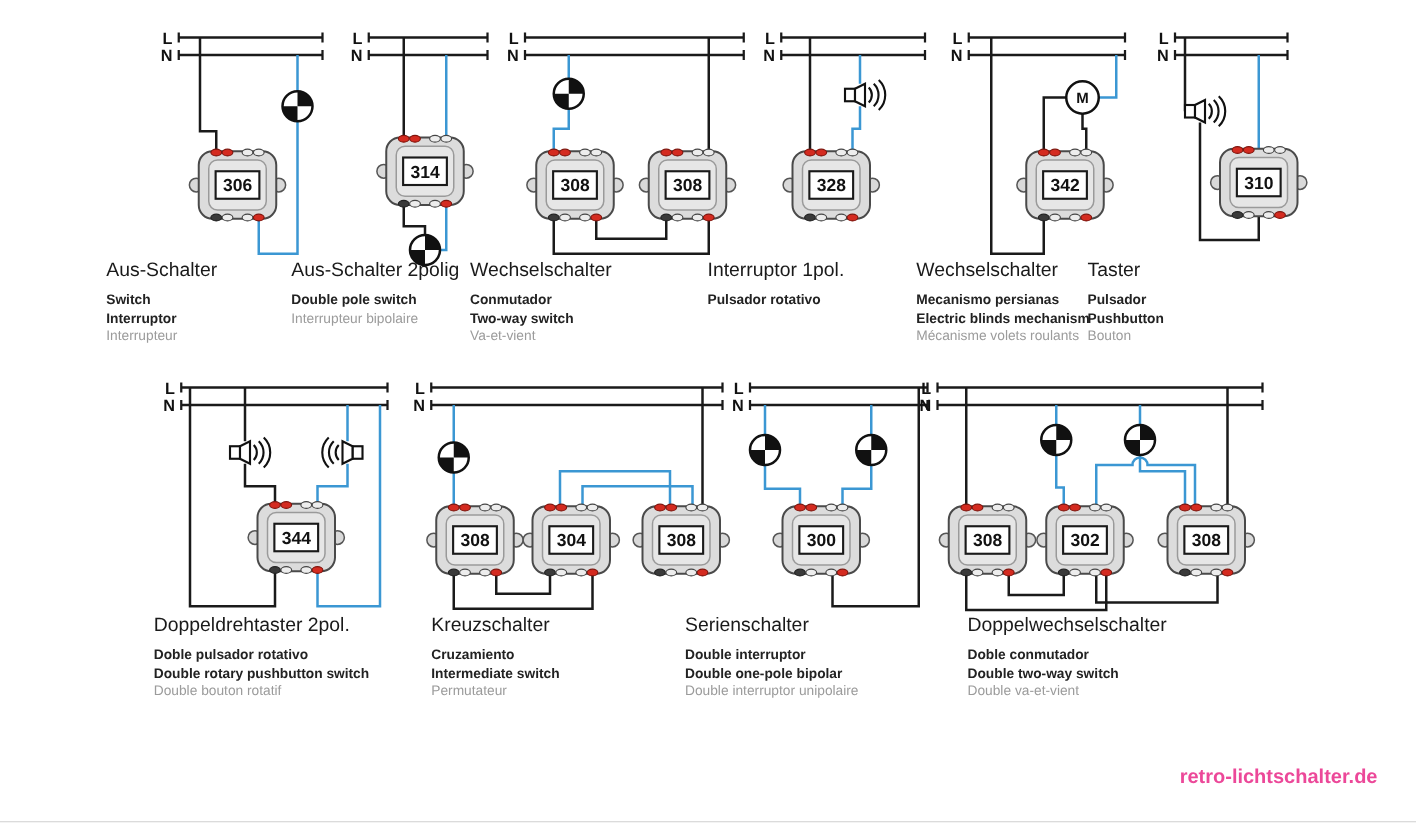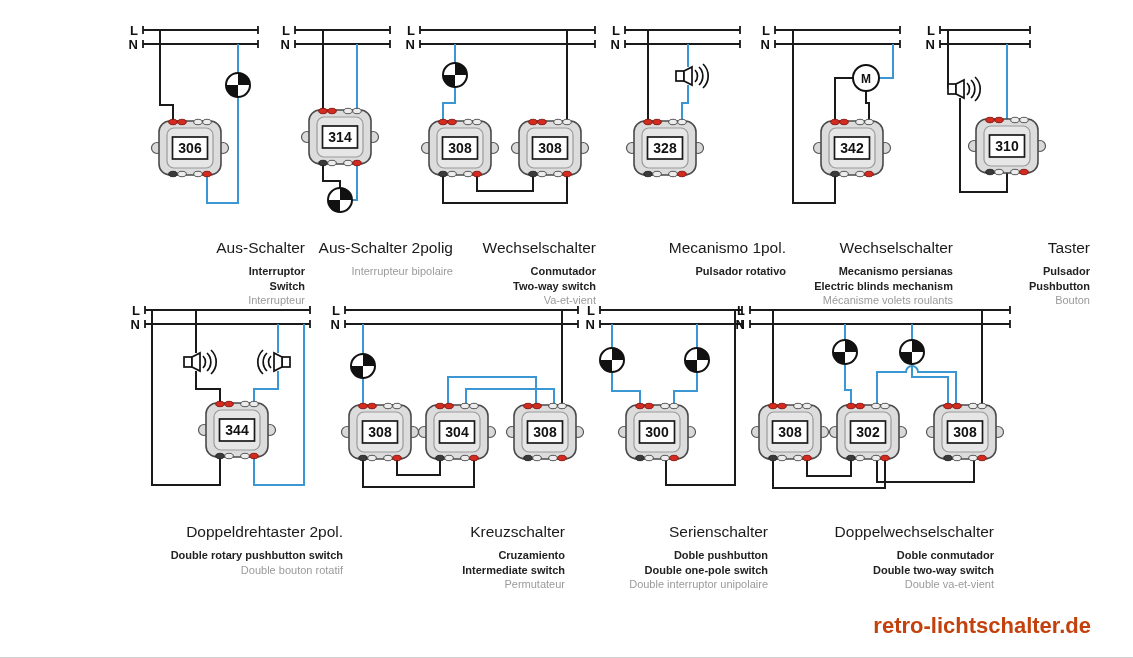--- a/index.html
+++ b/index.html
@@ -5,25 +5,25 @@
   * { margin:0; padding:0; box-sizing:border-box; }
   body { font-family:"Liberation Sans", sans-serif; background:#ffffff; }
   .stage { position:relative; width:1133px; height:658px; background:#ffffff; overflow:hidden; }
   .diagram-svg { position:absolute; left:0; top:0; }
   .wk { stroke:#1a1a1a; stroke-width:2; fill:none; }
   .wb { stroke:#3b97d3; stroke-width:2; fill:none; }
   .tick { stroke:#1a1a1a; stroke-width:1.8; fill:none; }
   .ln { font-family:"Liberation Sans", sans-serif; font-size:13px; font-weight:600; fill:#111; text-anchor:end; }
   .num { font-family:"Liberation Sans", sans-serif; font-size:14px; font-weight:700; fill:#111; text-anchor:middle; }
   .mlabel { font-family:"Liberation Sans", sans-serif; font-size:12px; font-weight:700; fill:#111; text-anchor:middle; }
-  .caption { position:absolute; width:220px; text-align:right;margin-top:31px; }
+  .caption { position:absolute; width:220px; text-align:left; }
   .cap-title { font-size:15.5px; color:#1a1a1a; margin-bottom:7px; }
   .cap-sub { font-size:11px; font-weight:700; color:#222; line-height:14.5px; }
   .cap-sub.muted { font-weight:400; color:#9b9b9b; }
-  .brand { position:absolute; top:613px; right:42px; font-size:22px; font-weight:700; color:#c2410c; }
+  .brand { position:absolute; top:613px; right:31px; font-size:16px; font-weight:700; color:#ec4899; }
   .bottom-line { position:absolute; left:0; bottom:0; width:100%; height:1px; background:#cfcfcf; }
 </style>
 </head>
 <body>
 
 <div class="stage">
 
 <svg class="diagram-svg" width="1133" height="658" viewBox="0 0 1133 658" xmlns="http://www.w3.org/2000/svg">
   <defs>
     <g id="module">
@@ -246,66 +246,68 @@
     </g>
     <g transform="translate(965,432)">
       <use href="#module"></use>
       <text class="num" y="5">308</text>
     </g>
   </g>
 </svg>
 
 <div class="caption" style="left:85px; top:208px;">
   <div class="cap-title">Aus-Schalter</div>
+  <div class="cap-sub">Switch</div>
   <div class="cap-sub">Interruptor</div>
-  <div class="cap-sub">Switch</div>
   <div class="cap-sub muted">Interrupteur</div>
 </div>
 <div class="caption" style="left:233px; top:208px;">
   <div class="cap-title">Aus-Schalter 2polig</div>
+  <div class="cap-sub">Double pole switch</div>
   <div class="cap-sub muted">Interrupteur bipolaire</div>
 </div>
 <div class="caption" style="left:376px; top:208px;">
   <div class="cap-title">Wechselschalter</div>
   <div class="cap-sub">Conmutador</div>
   <div class="cap-sub">Two-way switch</div>
   <div class="cap-sub muted">Va-et-vient</div>
 </div>
 <div class="caption" style="left:566px; top:208px;">
-  <div class="cap-title">Mecanismo 1pol.</div>
+  <div class="cap-title">Interruptor 1pol.</div>
   <div class="cap-sub">Pulsador rotativo</div>
 </div>
 <div class="caption" style="left:733px; top:208px;">
   <div class="cap-title">Wechselschalter</div>
   <div class="cap-sub">Mecanismo persianas</div>
   <div class="cap-sub">Electric blinds mechanism</div>
   <div class="cap-sub muted">Mécanisme volets roulants</div>
 </div>
 <div class="caption" style="left:870px; top:208px;">
   <div class="cap-title">Taster</div>
   <div class="cap-sub">Pulsador</div>
   <div class="cap-sub">Pushbutton</div>
   <div class="cap-sub muted">Bouton</div>
 </div>
 
 <div class="caption" style="left:123px; top:492px;">
   <div class="cap-title">Doppeldrehtaster 2pol.</div>
+  <div class="cap-sub">Doble pulsador rotativo</div>
   <div class="cap-sub">Double rotary pushbutton switch</div>
   <div class="cap-sub muted">Double bouton rotatif</div>
 </div>
 <div class="caption" style="left:345px; top:492px;">
   <div class="cap-title">Kreuzschalter</div>
   <div class="cap-sub">Cruzamiento</div>
   <div class="cap-sub">Intermediate switch</div>
   <div class="cap-sub muted">Permutateur</div>
 </div>
 <div class="caption" style="left:548px; top:492px;">
   <div class="cap-title">Serienschalter</div>
-  <div class="cap-sub">Doble pushbutton</div>
-  <div class="cap-sub">Double one-pole switch</div>
+  <div class="cap-sub">Double interruptor</div>
+  <div class="cap-sub">Double one-pole bipolar</div>
   <div class="cap-sub muted">Double interruptor unipolaire</div>
 </div>
 <div class="caption" style="left:774px; top:492px;">
   <div class="cap-title">Doppelwechselschalter</div>
   <div class="cap-sub">Doble conmutador</div>
   <div class="cap-sub">Double two-way switch</div>
   <div class="cap-sub muted">Double va-et-vient</div>
 </div>
 
 <div class="brand">retro-lichtschalter.de</div>

